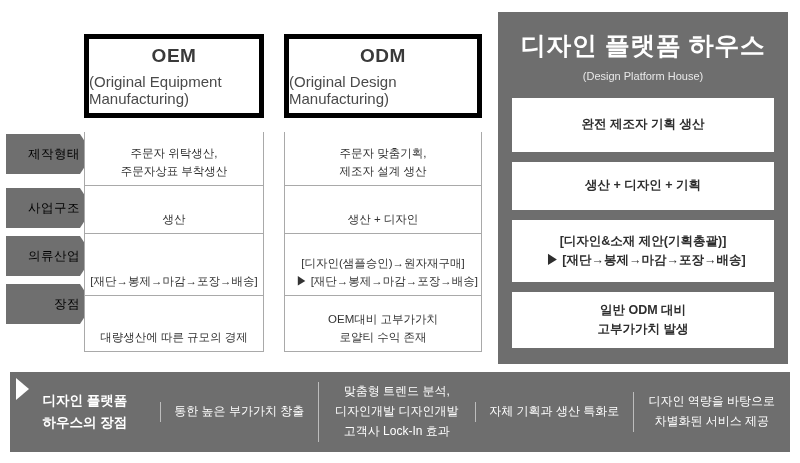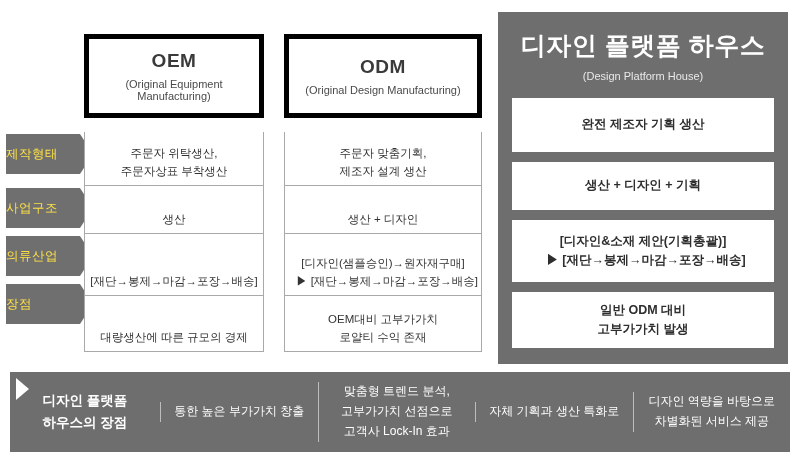--- a/index.html
+++ b/index.html
@@ -20,25 +20,25 @@
     height: 463px;
   }
 
   
   .row-label {
     position: absolute;
     left: 6px;
     width: 74px;
     height: 40px;
     background: #6f6f6f;
-    color: #fde047;
+    color: #000000;
     font-size: 12.5px;
     display: flex;
     align-items: center;
-    justify-content: flex-start;
+    justify-content: flex-end;
     letter-spacing: 0.5px;
   }
   .row-label::after {
     content: "";
     position: absolute;
     right: -13px;
     top: 0;
     width: 0;
     height: 0;
     border-top: 20px solid transparent;
@@ -65,23 +65,22 @@
     justify-content: center;
     gap: 6px;
   }
   .col-head .title {
     font-size: 19px;
     font-weight: bold;
     color: #3a3a3a;
     letter-spacing: 0.5px;
   }
   .col-head .subtitle {
-    font-size: 11px;
+    font-size: 15px;
     color: #4a4a4a;
-    text-align: center;
   }
 
   .cell {
     box-sizing: border-box;
     border: 1px solid #a9a9a9;
     border-top: none;
     background: #ffffff;
     display: flex;
     flex-direction: column;
     align-items: center;
@@ -289,21 +288,21 @@
       <span class="tri"></span>
       <span class="line">디자인 플랫폼</span><br>
       <span class="line">하우스의 장점</span>
     </div>
 
     <div class="bottom-item">
       <span class="line">통한 높은 부가가치 창출</span>
     </div>
     <div class="bottom-item">
       <span class="line">맞춤형 트렌드 분석,</span>
-      <span class="line">고부가가치 선점으로</span>
+      <span class="line">디자인개발 디자인개발</span>
       <span class="line">고객사 Lock-In 효과</span>
     </div>
     <div class="bottom-item">
       <span class="line">자체 기획과 생산 특화로</span>
     </div>
     <div class="bottom-item">
       <span class="line">디자인 역량을 바탕으로</span>
       <span class="line">차별화된 서비스 제공</span>
     </div>
   </div>

